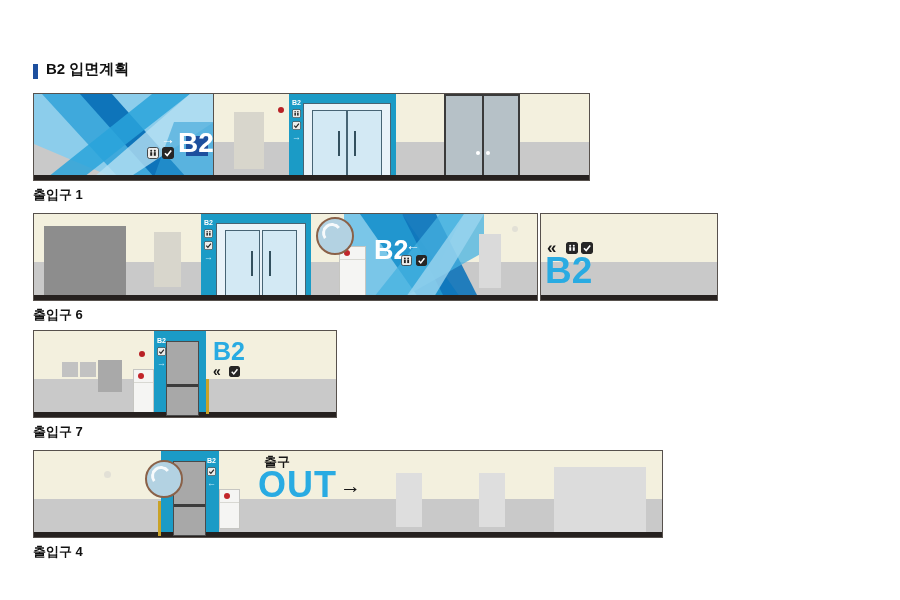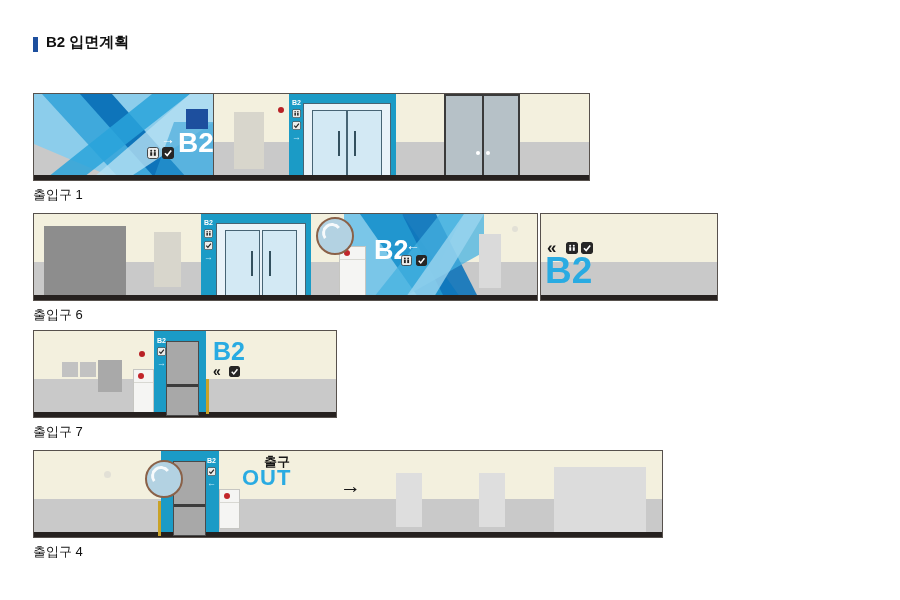--- a/index.html
+++ b/index.html
@@ -1,26 +1,26 @@
 <!DOCTYPE html>
 <html><head>
 <meta charset="utf-8">
 <style>
   html,body{margin:0;padding:0;}
   body{width:900px;height:600px;background:#ffffff;position:relative;
        font-family:"Liberation Sans","DejaVu Sans",sans-serif;overflow:hidden;}
-  .abs{position:absolute;}
+  .abs{position:absolute;margin-top:27px;}
   
   #title-bar{left:33px;top:37px;width:5px;height:15px;background:#1d4f9e;}
   #page-title{left:46px;top:33px;font-size:15px;font-weight:bold;color:#111;}
   
   .strip{position:absolute;background:#f3f0de;border:1px solid#57514d;box-sizing:border-box;}
   .band{position:absolute;left:0;right:0;top:48px;bottom:5px;background:#c9c9c9;z-index:1;}
   .base{position:absolute;left:0;right:0;bottom:0;height:5px;background:#26211f;z-index:3;}
-  .cap{position:absolute;font-size:13px;font-weight:normal;color:#111;}
+  .cap{position:absolute;font-size:13px;font-weight:bold;color:#111;}
   .joint{position:absolute;top:0;width:1px;height:83px;background:#55504c;z-index:2;}
   
   .teal{position:absolute;top:0;height:83px;background:#1b9bc6;z-index:2;}
   .elevframe{position:absolute;background:#e9f3f9;border:1px solid #476474;z-index:3;}
   .elevdoor{position:absolute;top:6px;bottom:2px;width:38%;background:#d3e9f4;border:1px solid #476474;}
   .elevdoor i{position:absolute;top:32%;height:38%;width:2px;background:#33505e;}
   .gdoors{position:absolute;background:#b6c1c7;border:2px solid #3a3a3a;z-index:3;}
   .gdoors .mid{position:absolute;left:50%;top:0;bottom:0;width:2px;background:#3a3a3a;}
   .gdoors .knob{position:absolute;width:4px;height:4px;border-radius:50%;background:#fff;}
   .walldoor{position:absolute;background:#d8d6cc;z-index:2;}
@@ -244,20 +244,20 @@
       <rect x="0.5" y="0.5" width="11" height="11" rx="2" fill="#ececea" stroke="#222" stroke-width="0.8"></rect>
       <path d="M3 6.2 L5.2 8.6 L9.2 3.6" stroke="#222" stroke-width="1.6" fill="none"></path>
     </svg>
     <span class="vs-arrow">←</span>
   </div>
   <div class="cab" style="left:185px;top:38px;width:21px;height:40px;">
     <div class="rdot"></div>
     <div class="line"></div>
   </div>
   <span class="chev" style="left:230px;top:4px;font-size:13px;">출구</span>
-  <span class="bigcyan" style="left:208px;top:16px;font-size:22px;letter-spacing:1px;">OUT</span>
+  <span class="bigcyan" style="left:224px;top:16px;font-size:36px;letter-spacing:1px;">OUT</span>
   <span class="blackarrow" style="left:306px;top:24px;font-size:21px;">→</span>
   <div class="block" style="left:362px;top:22px;width:26px;height:54px;background:#dedede;"></div>
   <div class="block" style="left:445px;top:22px;width:26px;height:54px;background:#dedede;"></div>
   <div class="block" style="left:520px;top:16px;width:92px;height:67px;background:#dcdcdc;"></div>
   <div class="base"></div>
 </div>
 <div class="cap" style="left:33px;top:543px;">출입구 4</div>
 
 </body></html>

